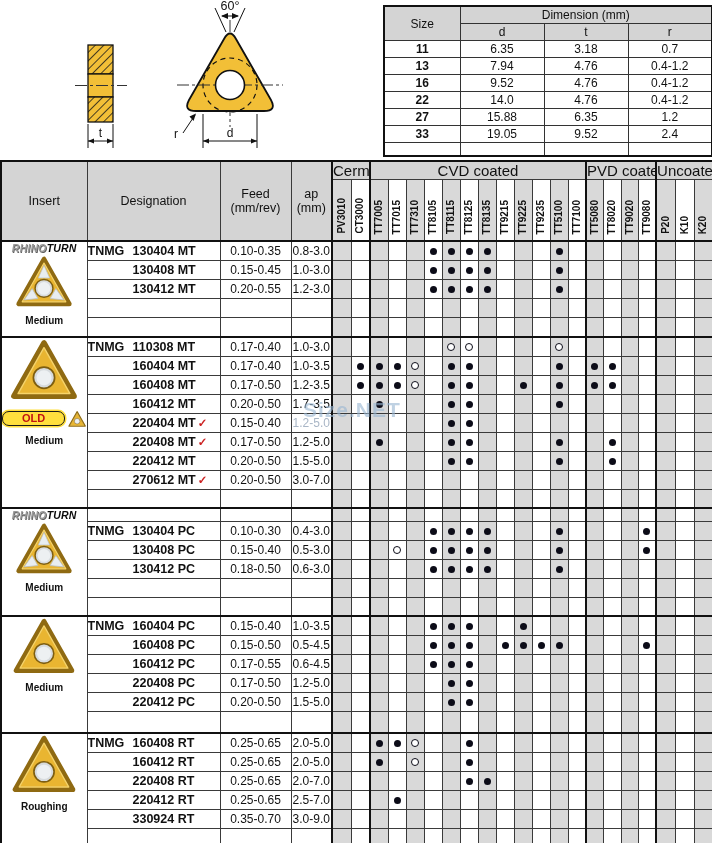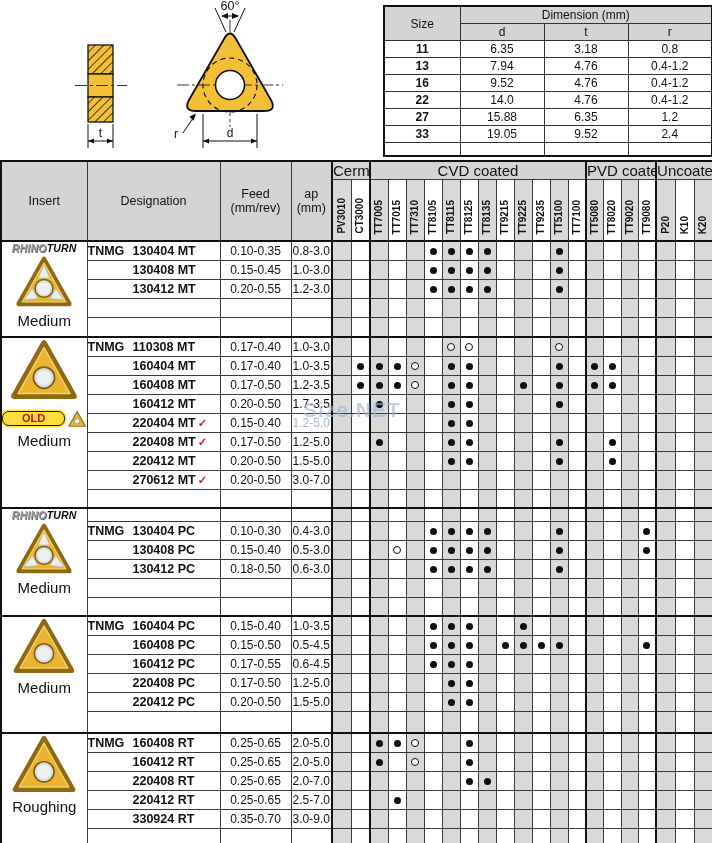--- a/index.html
+++ b/index.html
@@ -43,21 +43,21 @@
   .shade{background:#d9d9d9;}
   .dot{width:7px;height:7px;background:#0c0c18;border-radius:50%;display:inline-block;vertical-align:middle;}
   .ring{width:8px;height:8px;border:1.5px solid #0c0c18;background:#fff;border-radius:50%;display:inline-block;vertical-align:middle;box-sizing:border-box;}
   td.insert-cell{
     border-right:2px solid #111;text-align:center;vertical-align:top;
     padding-top:2px;background:#fff;
   }
   .logo{font-size:10.5px;font-style:italic;font-weight:bold;letter-spacing:.2px;line-height:13px;white-space:nowrap;}
   .lg1{color:#9a9a9a;text-shadow:.6px .6px 0 #606060;}
   .lg2{color:#0a0a0a;}
-  .ins-label{font-size:15px;line-height:15px;margin-top:1px;}
+  .ins-label{font-size:10px;line-height:15px;margin-top:1px;font-weight:bold;}
   .old-row{display:flex;align-items:center;justify-content:center;gap:3px;margin:1px 0 0 0;}
   .old-badge{
     background:#ffdf3d;border:1.5px solid #1a1a1a;border-radius:7px;
     color:#c11212;font-weight:bold;font-size:11px;line-height:13px;padding:0 19px;
     box-shadow:0 0 0 1.5px #ffdf3d;
   }
   td.desig-cell{font-weight:bold;font-size:12.5px;text-align:left;padding-left:2px;white-space:nowrap;}
   .prefix{display:inline-block;width:45px;}
   .check{color:#c22;font-weight:bold;margin-left:2px;font-size:11.5px;}
   td.feed-cell,td.ap-cell{text-align:center;font-size:12px;white-space:nowrap;}
@@ -135,21 +135,21 @@
       <th class="hdr">d</th>
       <th class="hdr">t</th>
       <th class="hdr">r</th>
     </tr>
   </thead>
   <tbody>
       <tr>
         <td class="size-col">11</td>
         <td>6.35</td>
         <td>3.18</td>
-        <td>0.8</td>
+        <td>0.7</td>
       </tr>
       <tr>
         <td class="size-col">13</td>
         <td>7.94</td>
         <td>4.76</td>
         <td>0.4-1.2</td>
       </tr>
       <tr>
         <td class="size-col">16</td>
         <td>9.52</td>

